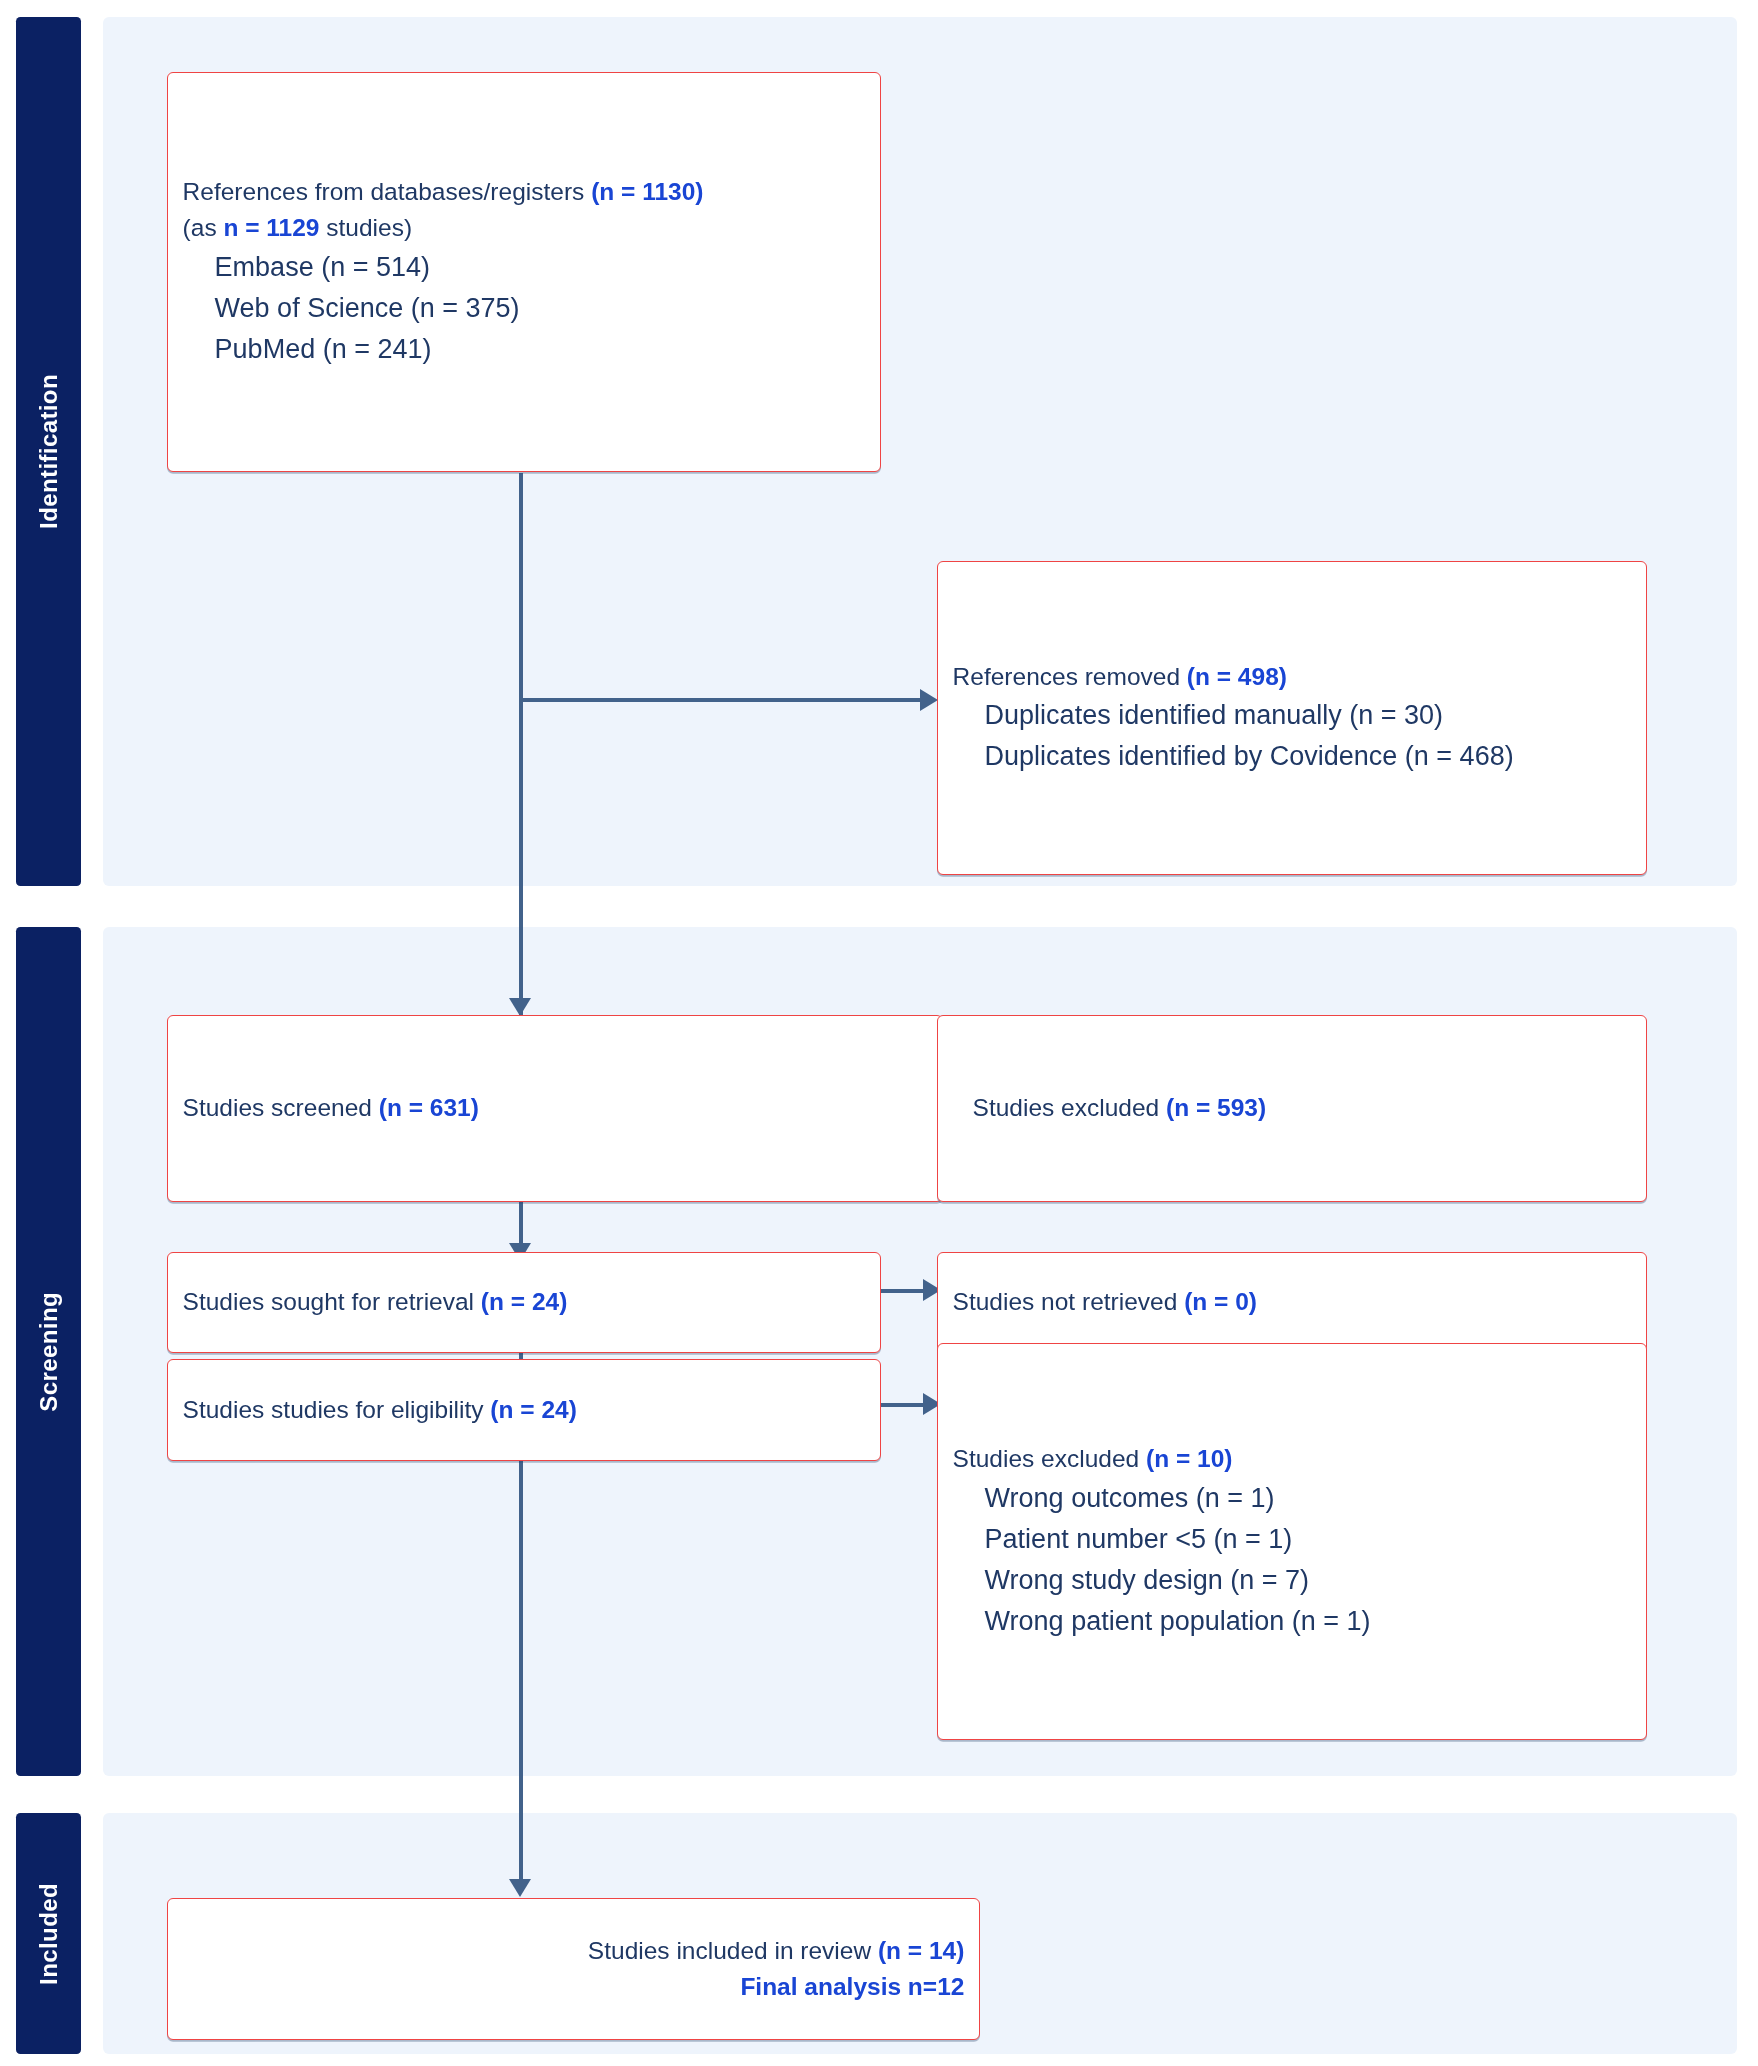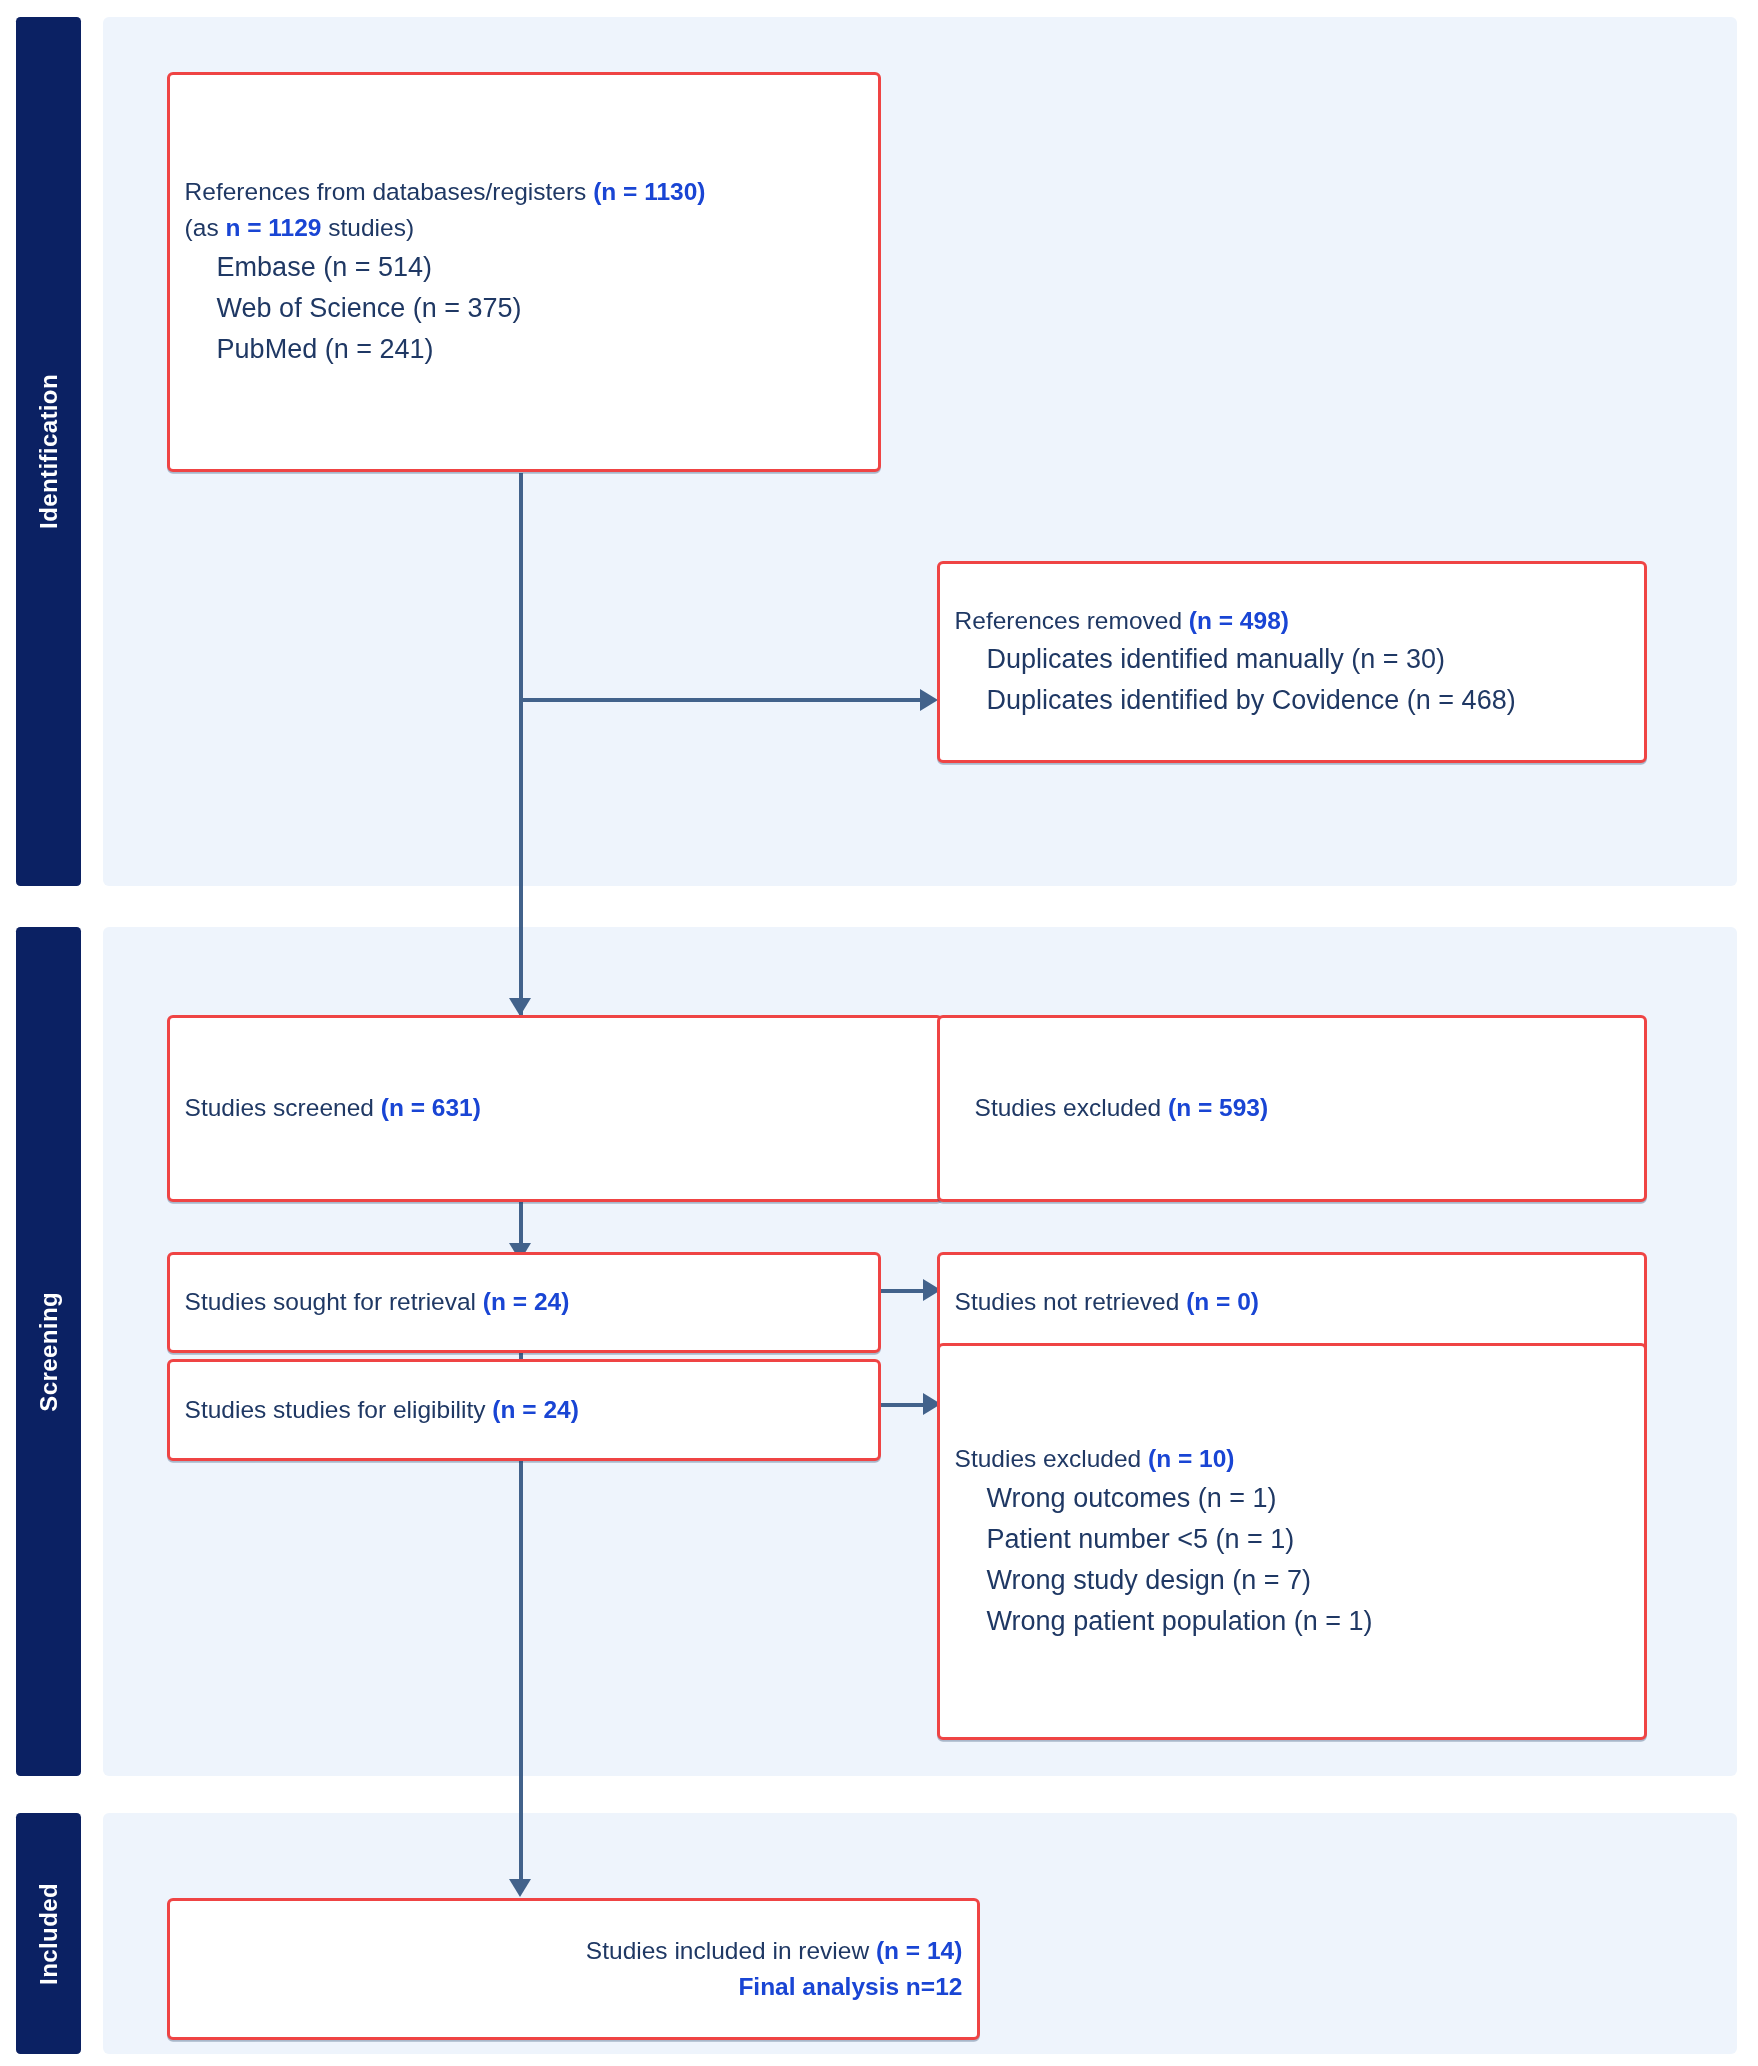--- a/index.html
+++ b/index.html
@@ -41,21 +41,21 @@
     font-size: 24px;
     letter-spacing: 0.4px;
     white-space: nowrap;
     color: #ffffff;
   }
 
   
   .box {
     position: absolute;
     background: #ffffff;
-    border: 3px solid #ef4444;
+    border: 1px solid #ef4444;
     border-radius: 6px;
     box-sizing: border-box;
     display: flex;
     flex-direction: column;
     justify-content: center;
     box-shadow: 0 1.7px 0 rgba(40,70,110,0.35);
   }
   .box-inner {
     padding: 0 14.6px;
   }
@@ -152,21 +152,21 @@
   <div class="box" style="left:167px; top:72px; width:714px; height:400px;">
     <div class="box-inner">
       <div class="line"><span>References from databases/registers </span><span class="hl">(n = 1130)</span></div>
       <div class="line"><span>(as </span><span class="hl">n = 1129</span><span> studies)</span></div>
       <div class="line sub">Embase (n = 514)</div>
       <div class="line sub">Web of Science (n = 375)</div>
       <div class="line sub">PubMed (n = 241)</div>
     </div>
   </div>
 
-  <div class="box" style="left:937px; top:561px; width:710px; height:202px;">
+  <div class="box" style="left:937px; top:561px; width:710px; height:314px;">
     <div class="box-inner">
       <div class="line"><span>References removed </span><span class="hl">(n = 498)</span></div>
       <div class="line sub">Duplicates identified manually (n = 30)</div>
       <div class="line sub">Duplicates identified by Covidence (n = 468)</div>
     </div>
   </div>
 
   <div class="box" style="left:167px; top:1015px; width:776px; height:187px;">
     <div class="box-inner">
       <div class="line"><span>Studies screened </span><span class="hl">(n = 631)</span></div>

